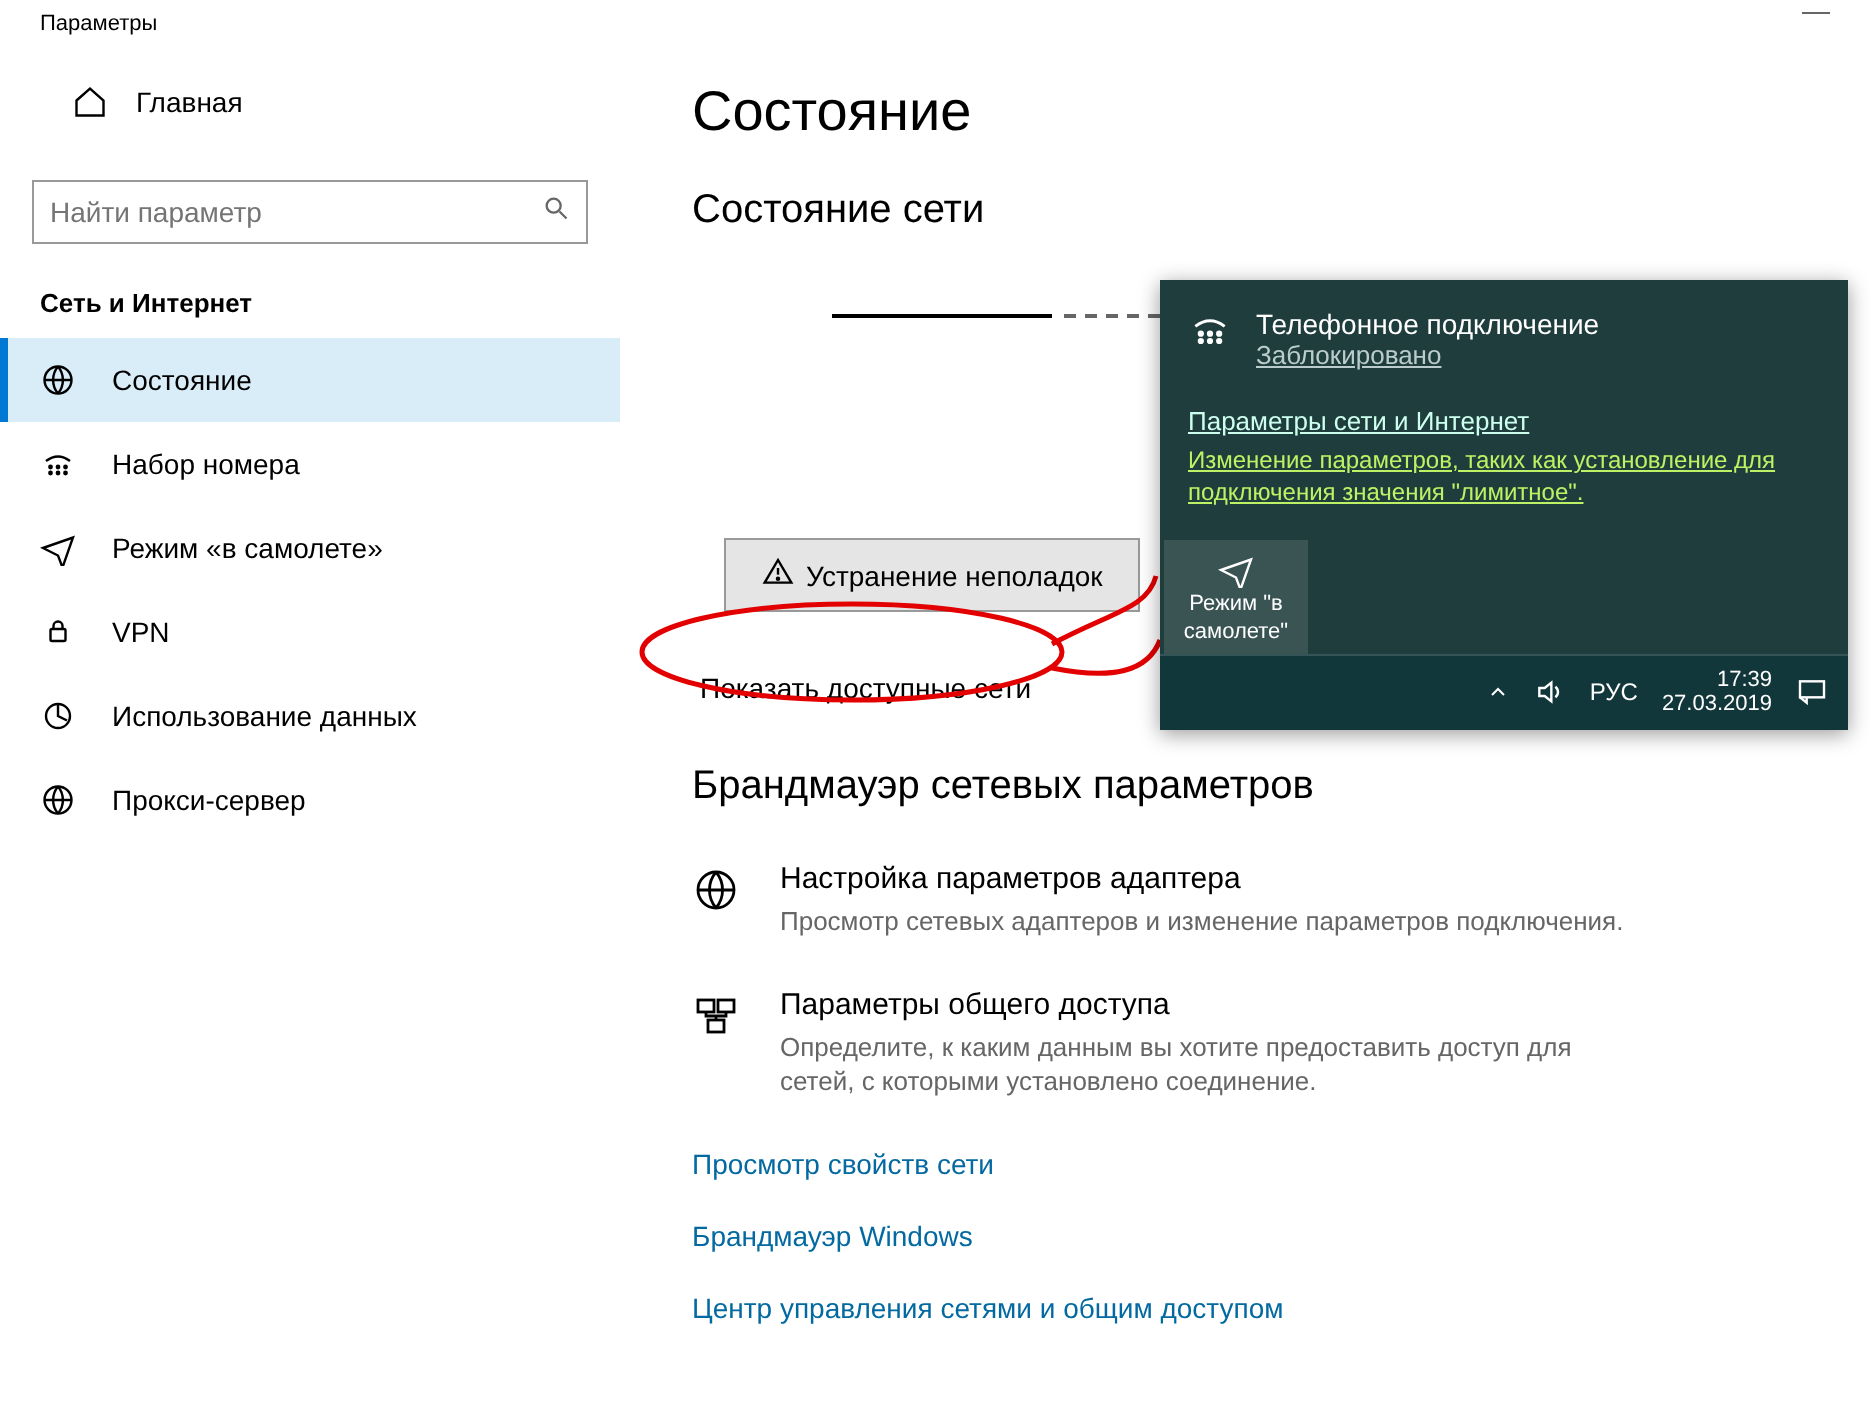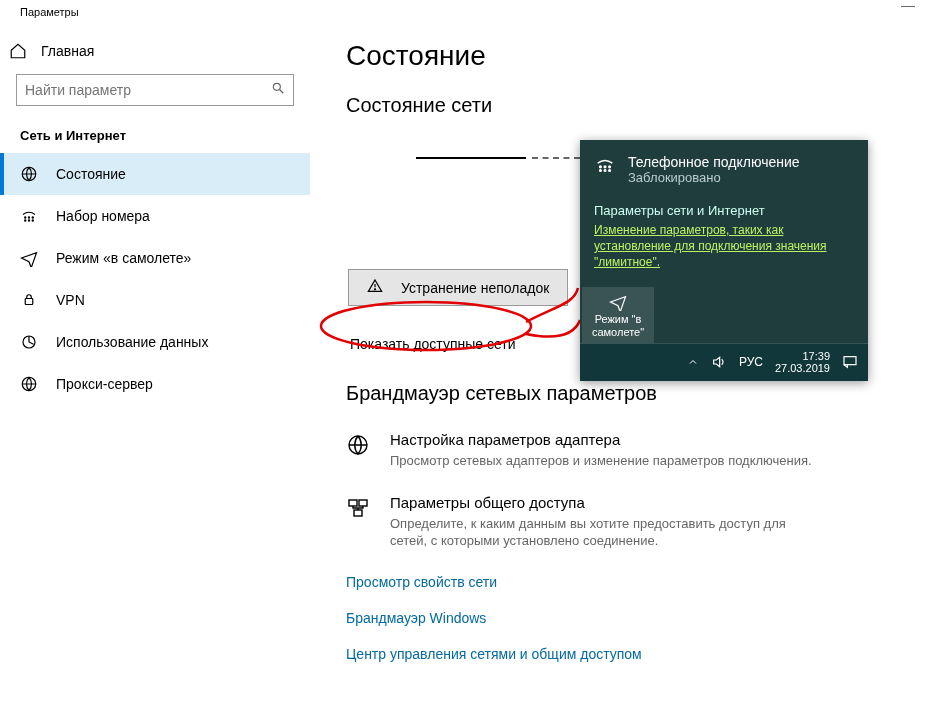--- a/index.html
+++ b/index.html
@@ -6,64 +6,64 @@
   html, body { width: 935px; height: 710px; background: #fff; color: #000; overflow: hidden; }
 
   .app { display: flex; width: 100%; height: 100%; position: relative; }
 
   
   .win-title { position: absolute; top: 6px; left: 20px; font-size: 11px; color: #000; }
   .win-minimize { position: absolute; top: 6px; right: 20px; width: 14px; height: 2px; border-top: 1px solid #666; }
 
   
   .sidebar { width: 310px; padding-top: 32px; background: #fff; }
-  .home-row { display: flex; align-items: center; gap: 14px; padding: 10px 9px 14px; }
+  .home-row { display: flex; align-items: center; gap: 14px; padding: 10px 36px 14px; }
   .home-row .label { font-size: 14px; }
-  .search-wrap { margin: 0 16px 22px; }
+  .search-wrap { margin: 16px 16px 22px; }
   .search-box { display: flex; align-items: center; border: 1px solid #999; height: 32px; padding: 0 8px; }
   .search-box input { flex: 1; border: none; outline: none; font-size: 14px; background: transparent; }
   .section-title { font-size: 13px; font-weight: 600; padding: 0 20px 10px; }
 
   .nav-item { display: flex; align-items: center; gap: 18px; padding: 12px 20px; font-size: 14px; position: relative; }
   .nav-item.active { background: #d9edf8; }
   .nav-item.active::before { content: ""; position: absolute; left: 0; top: 0; bottom: 0; width: 4px; background: #0078d4; }
   .nav-icon { width: 18px; height: 18px; display: flex; align-items: center; justify-content: center; }
 
   
   .main { flex: 1; padding: 40px 0 0 36px; overflow: hidden; }
   .page-title { font-size: 28px; font-weight: 400; margin-bottom: 22px; }
   .subheading { font-size: 20px; font-weight: 400; margin-bottom: 40px; }
 
   .diagram { margin: 0 0 110px 70px; display: flex; align-items: center; }
   .diagram .solid { width: 110px; border-top: 2px solid #000; }
   .diagram .dotted { width: 90px; border-top: 2px dashed #666; margin: 0 6px; }
 
-  .troubleshoot-btn { display: inline-flex; align-items: center; gap: 18px; border: 1px solid #999; background: #e5e5e5; padding: 8px 18px; font-size: 14px; margin-left: 2px; }
+  .troubleshoot-btn { display: inline-flex; align-items: center; gap: 6px; border: 1px solid #999; background: #e5e5e5; padding: 8px 18px; font-size: 14px; margin-left: 16px; }
 
   .show-networks-wrap { position: relative; margin: 10px 0 26px; }
   .show-networks { font-size: 14px; color: #000; display: inline-block; margin-top: 16px; padding: 4px 4px; }
 
   .annot-svg { position: absolute; top: -30px; left: -30px; pointer-events: none; }
 
   .section-head2 { font-size: 20px; font-weight: 400; margin-bottom: 26px; }
 
   .setting-item { display: flex; gap: 16px; margin-bottom: 24px; max-width: 480px; }
   .setting-item .si-icon { width: 28px; flex-shrink: 0; padding-top: 2px; }
   .setting-item .si-title { font-size: 15px; margin-bottom: 4px; }
   .setting-item .si-desc { font-size: 13px; color: #666; line-height: 1.35; }
 
   .link-row { font-size: 14px; color: #0369a1; margin-bottom: 20px; cursor: pointer; }
 
   
-  .flyout { position: absolute; top: 140px; left: 580px; width: 288px; background: #1f3d3d; color: #fff; font-size: 13px; box-shadow: 0 2px 10px rgba(0,0,0,0.4); }
+  .flyout { position: absolute; top: 140px; left: 580px; width: 344px; background: #1f3d3d; color: #fff; font-size: 13px; box-shadow: 0 2px 10px rgba(0,0,0,0.4); }
   .fly-conn { display: flex; gap: 12px; padding: 14px 14px 10px; }
   .fly-conn-title { font-size: 14px; }
-  .fly-conn-status { color: #bcc; font-size: 13px; }
+  .fly-conn-status { color: #bcc; font-size: 13px; text-decoration: underline; }
   .fly-links { padding: 8px 14px 14px; }
-  .fly-link { color: #cfe; margin-bottom: 4px; }
+  .fly-link { color: #cfe; text-decoration: underline; margin-bottom: 4px; }
   .fly-desc { color: #bef264; font-size: 12px; line-height: 1.35; text-decoration: underline; }
   .fly-tile { margin: 2px 0 0 2px; width: 72px; padding: 6px 4px 4px; background: rgba(255,255,255,0.12); text-align: center; font-size: 11px; line-height: 1.2; }
   .fly-tile svg { display: block; margin: 0 auto 2px; }
 
   .taskbar { display: flex; align-items: center; justify-content: flex-end; gap: 12px; background: #11373a; color: #fff; padding: 4px 10px 4px 6px; height: 38px; font-size: 12px; border-top: 1px solid rgba(255,255,255,0.15); }
   .taskbar .clock { text-align: right; line-height: 1.15; font-size: 11px; }
   .taskbar svg { display: block; }
   .lang { font-size: 12px; }
 
 </style>

